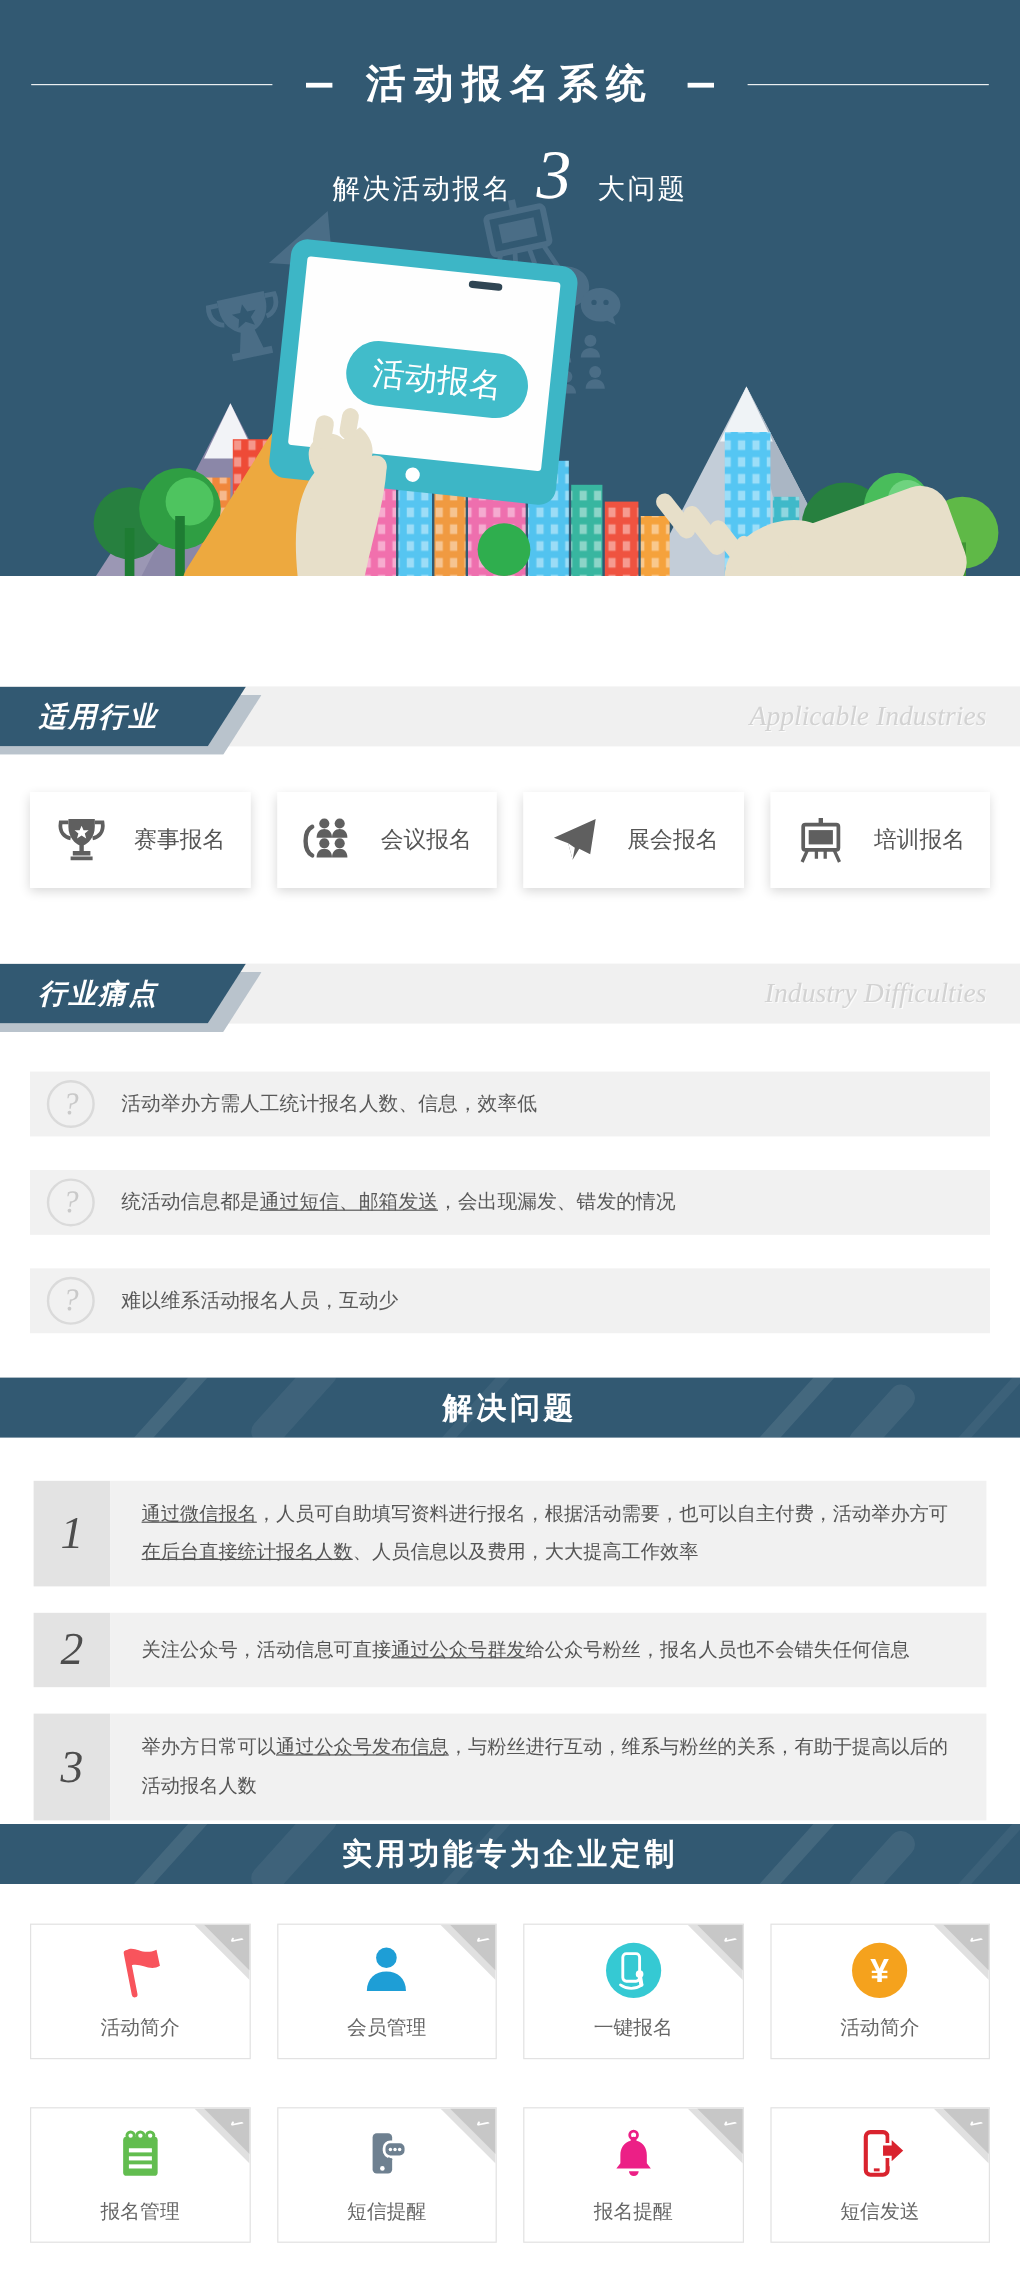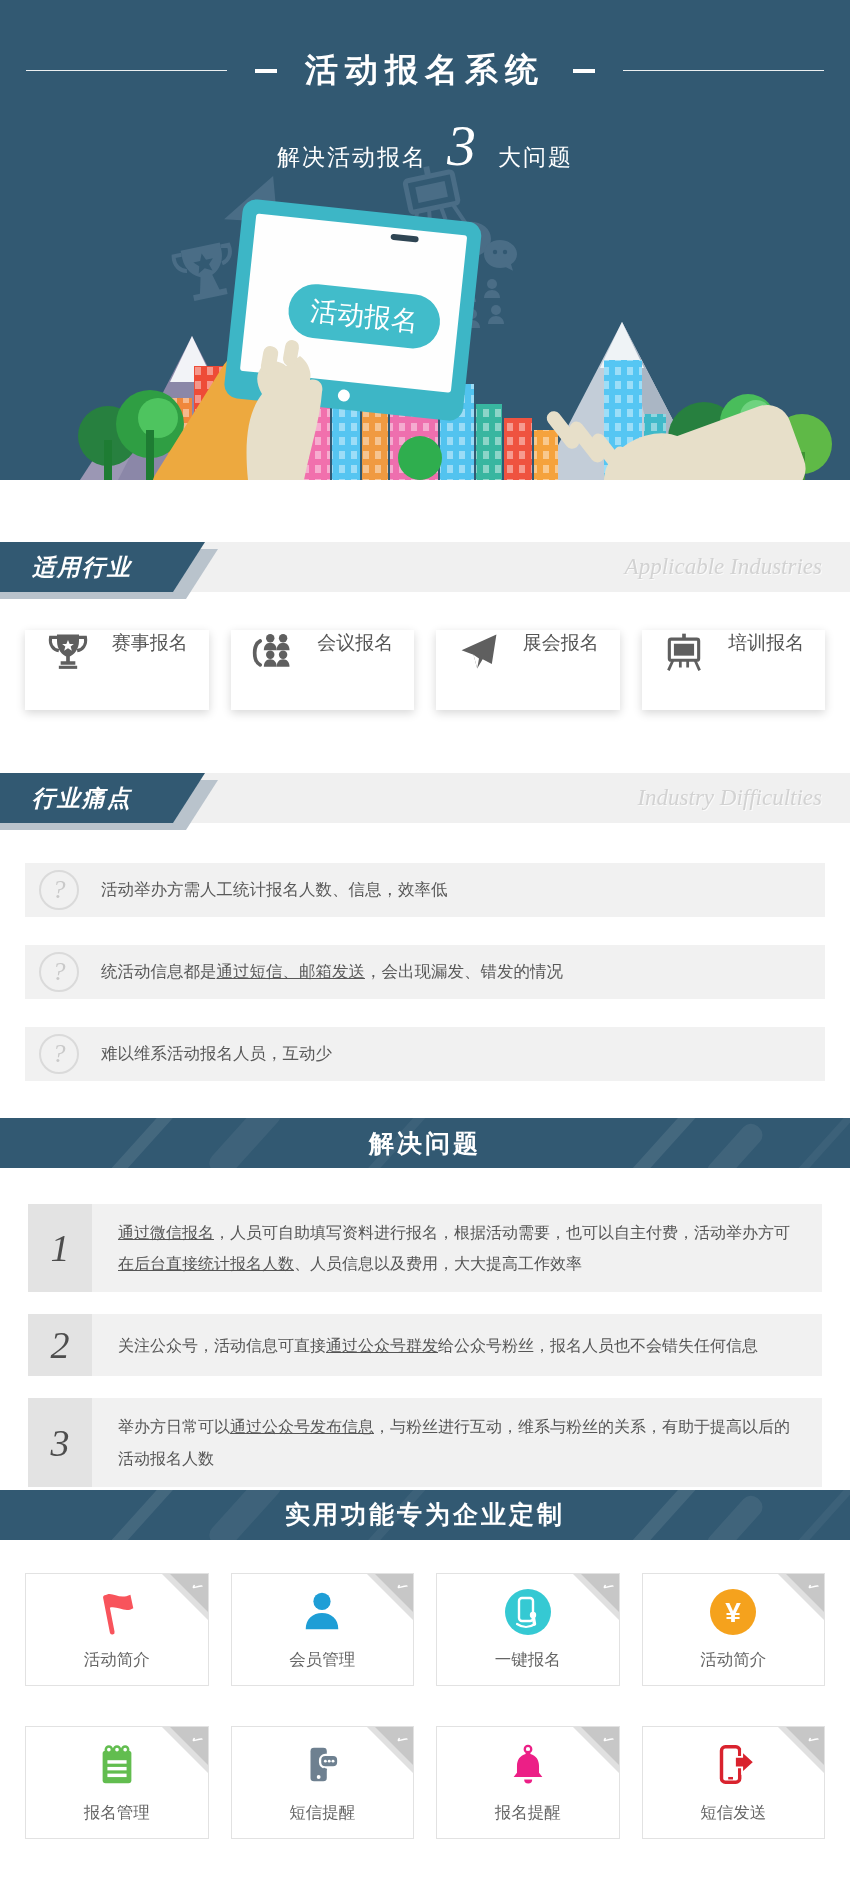--- a/index.html
+++ b/index.html
@@ -30,21 +30,21 @@
     position: relative; z-index: 3;
     display: flex; justify-content: center; align-items: baseline;
     margin-top: 24px; color: #fff; font-size: 23px; letter-spacing: 2px;
   }
   .hero-sub .big3 {
     font-family: "Liberation Serif", "DejaVu Serif", serif;
     font-style: italic; font-size: 58px; line-height: 1; margin: 0 20px;
   }
 
   
-  .sec-banner { position: relative; height: 50px; margin-top: 62px; }
+  .sec-banner { position: relative; height: 50px; margin-top: 92px; }
   .sec-banner .bar { position: absolute; inset: 0; background: #f0f0f0; }
   .sec-banner .tag-shadow {
     position: absolute; left: 0; top: 7px; width: 218px; height: 50px;
     background: #b9c3cc; z-index: 1;
     clip-path: polygon(0 0, 100% 0, calc(100% - 32px) 100%, 0 100%);
   }
   .sec-banner .tag {
     position: absolute; left: 0; top: 0; width: 205px; height: 50px;
     background: #325972; z-index: 2;
     clip-path: polygon(0 0, 100% 0, calc(100% - 32px) 100%, 0 100%);
@@ -56,21 +56,21 @@
     font-family: "Liberation Serif", "DejaVu Serif", serif;
     font-style: italic; font-size: 23px; color: #d2d2d2;
     text-shadow: 1px 1px 0 #fbfbfb;
   }
 
   
   .industry-row { display: flex; gap: 22px; padding: 0 25px; margin-top: 38px; }
   .industry-card {
     flex: 1; height: 80px; background: #fff;
     box-shadow: 0 3px 9px rgba(0,0,0,.16);
-    display: flex; justify-content: center; gap: 22px;
+    display: flex; align-items: center; justify-content: center; gap: 22px;
   }
   .industry-card .label { font-size: 19px; color: #555; }
   .industry-card svg { display: block; }
 
   
   .pain-list { margin-top: 40px; padding: 0 25px; }
   .pain-row {
     min-height: 54px; background: #f1f1f1; margin-bottom: 28px;
     display: flex; align-items: center; padding: 6px 20px 6px 14px;
   }

